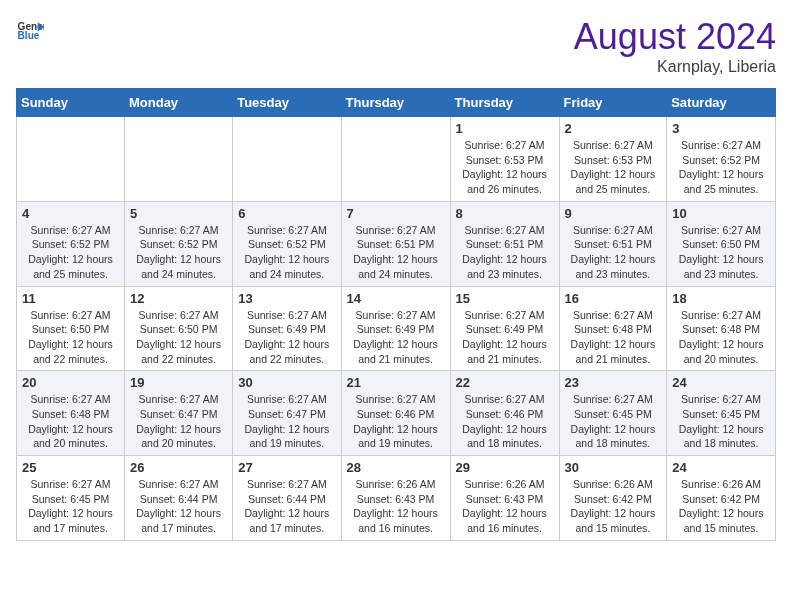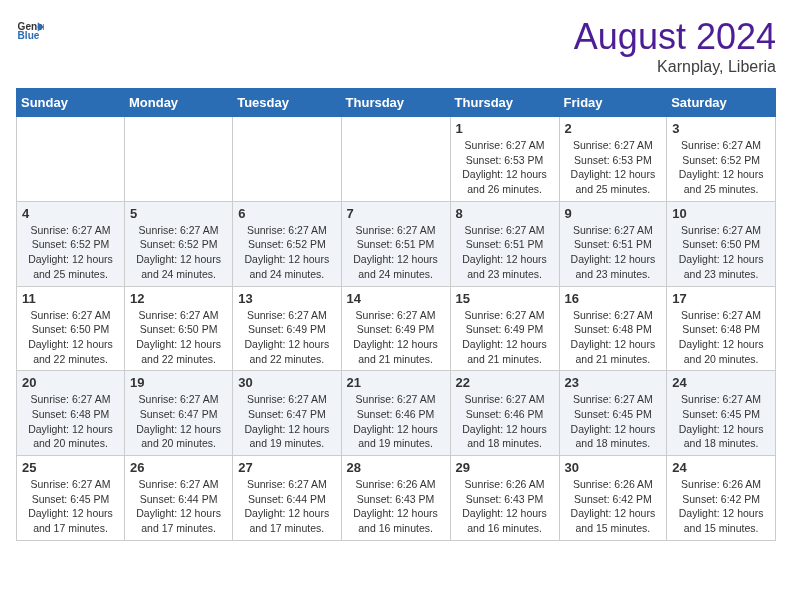--- a/index.html
+++ b/index.html
@@ -228,21 +228,21 @@
 and 21 minutes.</div>
         </td>
         <td>
           <span class="day-number">16</span>
           <div class="day-info" style="white-space: pre-line;">Sunrise: 6:27 AM
 Sunset: 6:48 PM
 Daylight: 12 hours
 and 21 minutes.</div>
         </td>
         <td>
-          <span class="day-number">17</span>
+          <span class="day-number">18</span>
           <div class="day-info" style="white-space: pre-line;">Sunrise: 6:27 AM
 Sunset: 6:48 PM
 Daylight: 12 hours
 and 20 minutes.</div>
         </td>
       </tr>
       <tr>
         <td>
           <span class="day-number">20</span>
           <div class="day-info" style="white-space: pre-line;">Sunrise: 6:27 AM

